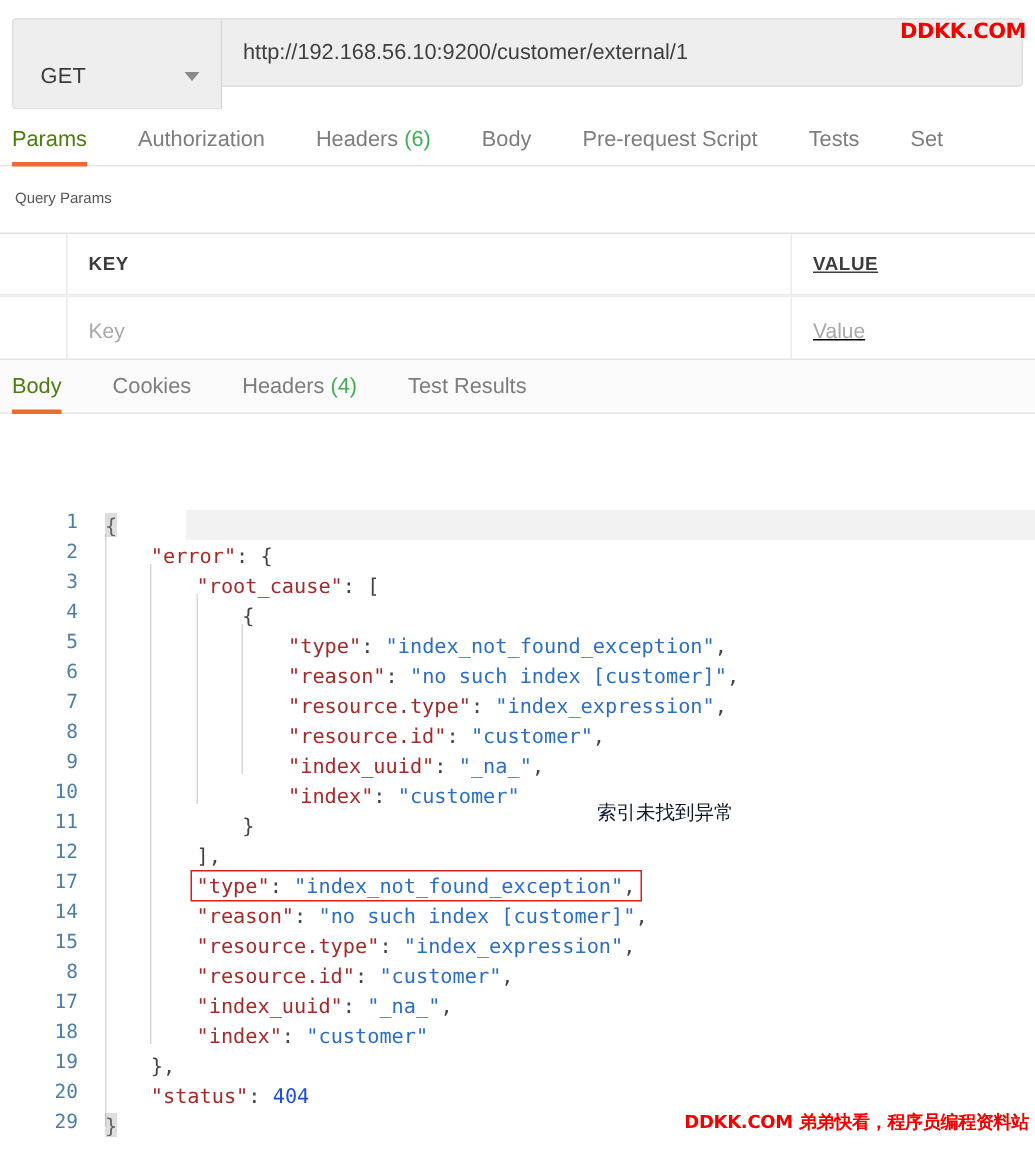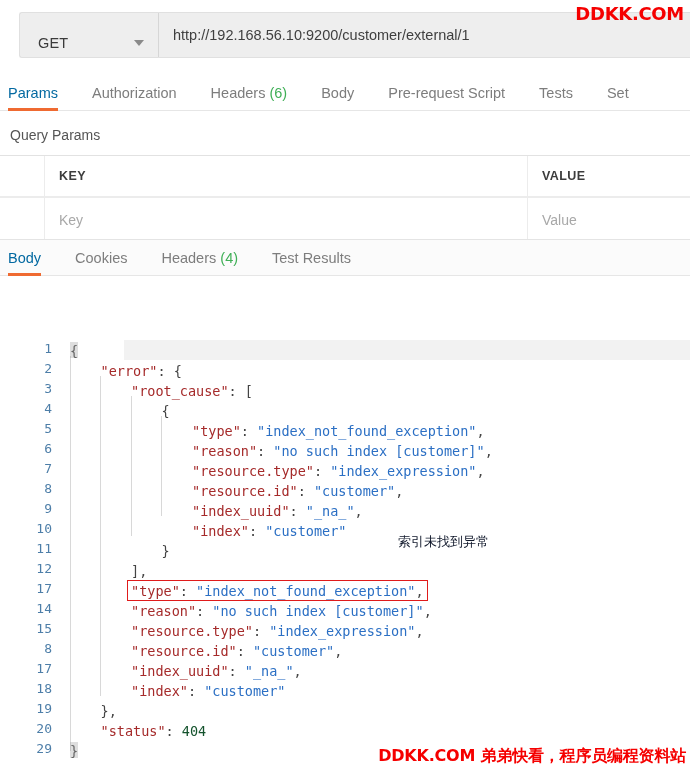--- a/index.html
+++ b/index.html
@@ -8,56 +8,55 @@
     background: #ffffff;
     font-family: "Liberation Sans", sans-serif;
     overflow: hidden;
   }
   #app { position: relative; width: 690px; height: 767px; background: #fff; }
 
   
   .req-bar { position: absolute; left: 0; top: 0; width: 690px; height: 70px; background: #fff; }
   .req-inner { position: absolute; left: 8px; top: 12px; display: flex; height: 46px; }
   .method-box {
-    width: 140px; height: 46px;
+    width: 140px; height: 61px;
     background: #eeeeee; border: 1px solid #e0e0e0; border-right: 1px solid #d6d6d6;
     border-radius: 3px 0 0 3px;
     display: flex; align-items: center; justify-content: space-between;
     padding: 16px 14px 0 18px;
-    margin-left: 11px;
   }
   .method-label { font-size: 14.5px; color: #3b3b3b; letter-spacing: .2px; }
   .caret { width: 0; height: 0; border-left: 5px solid transparent; border-right: 5px solid transparent; border-top: 6px solid #8a8a8a; }
   .url-box {
     width: 534px; height: 46px; background: #eeeeee; border: 1px solid #e0e0e0; border-left: none;
     border-radius: 0 3px 3px 0; display: flex; align-items: center; padding: 0 14px;
   }
   .url-text { font-size: 14.5px; color: #3f3f3f; white-space: nowrap; overflow: hidden; }
 
   
   .req-tabs {
     position: absolute; left: 0; top: 75px; width: 690px; height: 36px;
     display: flex; align-items: flex-end; border-bottom: 1px solid #e6e6e6; background: #fff;
   }
   .rtab { position: relative; padding: 0 17px 9px 17px; font-size: 14.5px; color: #7d7d7d; white-space: nowrap; cursor: default; }
   .rtab:first-child { padding-left: 8px; }
-  .rtab.active { color: #0369a1; }
+  .rtab.active { color: #4d7c0f; }
   .rtab.active::after {
     content: ""; position: absolute; left: 8px; right: 17px; bottom: -1px; height: 3px; background: #ef6a31;
   }
   .rtab .count { color: #3faf56; }
 
   
-  .qp-title { position: absolute; left: 10px; top: 127px; font-size: 14px; color: #555; }
+  .qp-title { position: absolute; left: 10px; top: 127px; font-size: 10px; color: #555; }
   .params-table { position: absolute; left: 0; top: 155px; width: 690px; }
   .ptr { display: flex; height: 45px; border-top: 1px solid #ececec; border-bottom: 1px solid #ececec; }
   .ptr.head { height: 42px; border-top: 1px solid #e2e2e2; }
   .pcell-check { width: 45px; border-right: 1px solid #ececec; }
   .pcell-key { width: 483px; border-right: 1px solid #ececec; display: flex; align-items: center; padding-left: 14px; }
-  .pcell-val { flex: 1; display: flex; align-items: center; padding-left: 14px; }
+  .pcell-val { flex: 1; display: flex; align-items: center; padding-left: 14px; text-decoration: underline; }
   .ptr.head .pcell-key, .ptr.head .pcell-val { font-size: 12.5px; font-weight: bold; color: #3c3c3c; letter-spacing: .4px; }
   .ph { font-size: 14px; color: #a8a8a8; }
 
   
   .resp-tabs {
     position: absolute; left: 0; top: 240px; width: 690px; height: 36px;
     display: flex; align-items: flex-end; background: #fbfbfb; border-bottom: 1px solid #e6e6e6;
   }
   .sep-line { position: absolute; left: 0; top: 239px; width: 690px; height: 1px; background: #e4e4e4; }
 
@@ -86,38 +85,38 @@
     position: absolute; right: 10px; width: 52px; text-align: right;
     font-family: "DejaVu Sans Mono", monospace; font-size: 13px; color: #4d7ea8;
   }
   .code-lines { position: absolute; left: 62px; top: 0; right: 0; height: 427px; }
   .cl {
     position: absolute; left: 0; height: 20px; white-space: pre;
     font-family: "DejaVu Sans Mono", monospace; font-size: 13.5px; line-height: 20px; color: #333;
   }
   .k { color: #a52a2a; }
   .s { color: #2b6fc4; }
-  .n { color: #14532d; }
+  .n { color: #1d4ed8; }
   .p { color: #444; }
   .line1-hl { position: absolute; left: 62px; top: 0; width: 628px; height: 20px; background: #f2f2f2; }
   .guide { position: absolute; width: 1px; background: #d8d8d8; }
   .caret-block { position: absolute; width: 8px; height: 16px; background: rgba(160,160,160,.35); }
   .hl-box { position: absolute; border: 1.5px solid #e01b1b; }
 
   
   .anno-cn {
     position: absolute; font-family: "DejaVu Sans", sans-serif; color: #0f172a;
     font-size: 13px; white-space: nowrap;
   }
   .wm {
     position: absolute; font-family: "DejaVu Sans", sans-serif; font-weight: bold;
     color: #f50000; white-space: nowrap;
   }
-  .wm-top { right: 6px; top: 3px; font-size: 18px; letter-spacing: -.3px; }
-  .wm-bottom { right: 4px; bottom: 0; font-size: 16px; letter-spacing: -.2px; }
+  .wm-top { right: 6px; top: 13px; font-size: 14px; letter-spacing: -.3px; }
+  .wm-bottom { right: 4px; bottom: 10px; font-size: 12px; letter-spacing: -.2px; }
 </style>
 </head>
 <body>
 
 <div id="app">
 
   <div class="req-bar">
     <div class="req-inner">
       <div class="method-box">
         <span class="method-label">GET</span>

